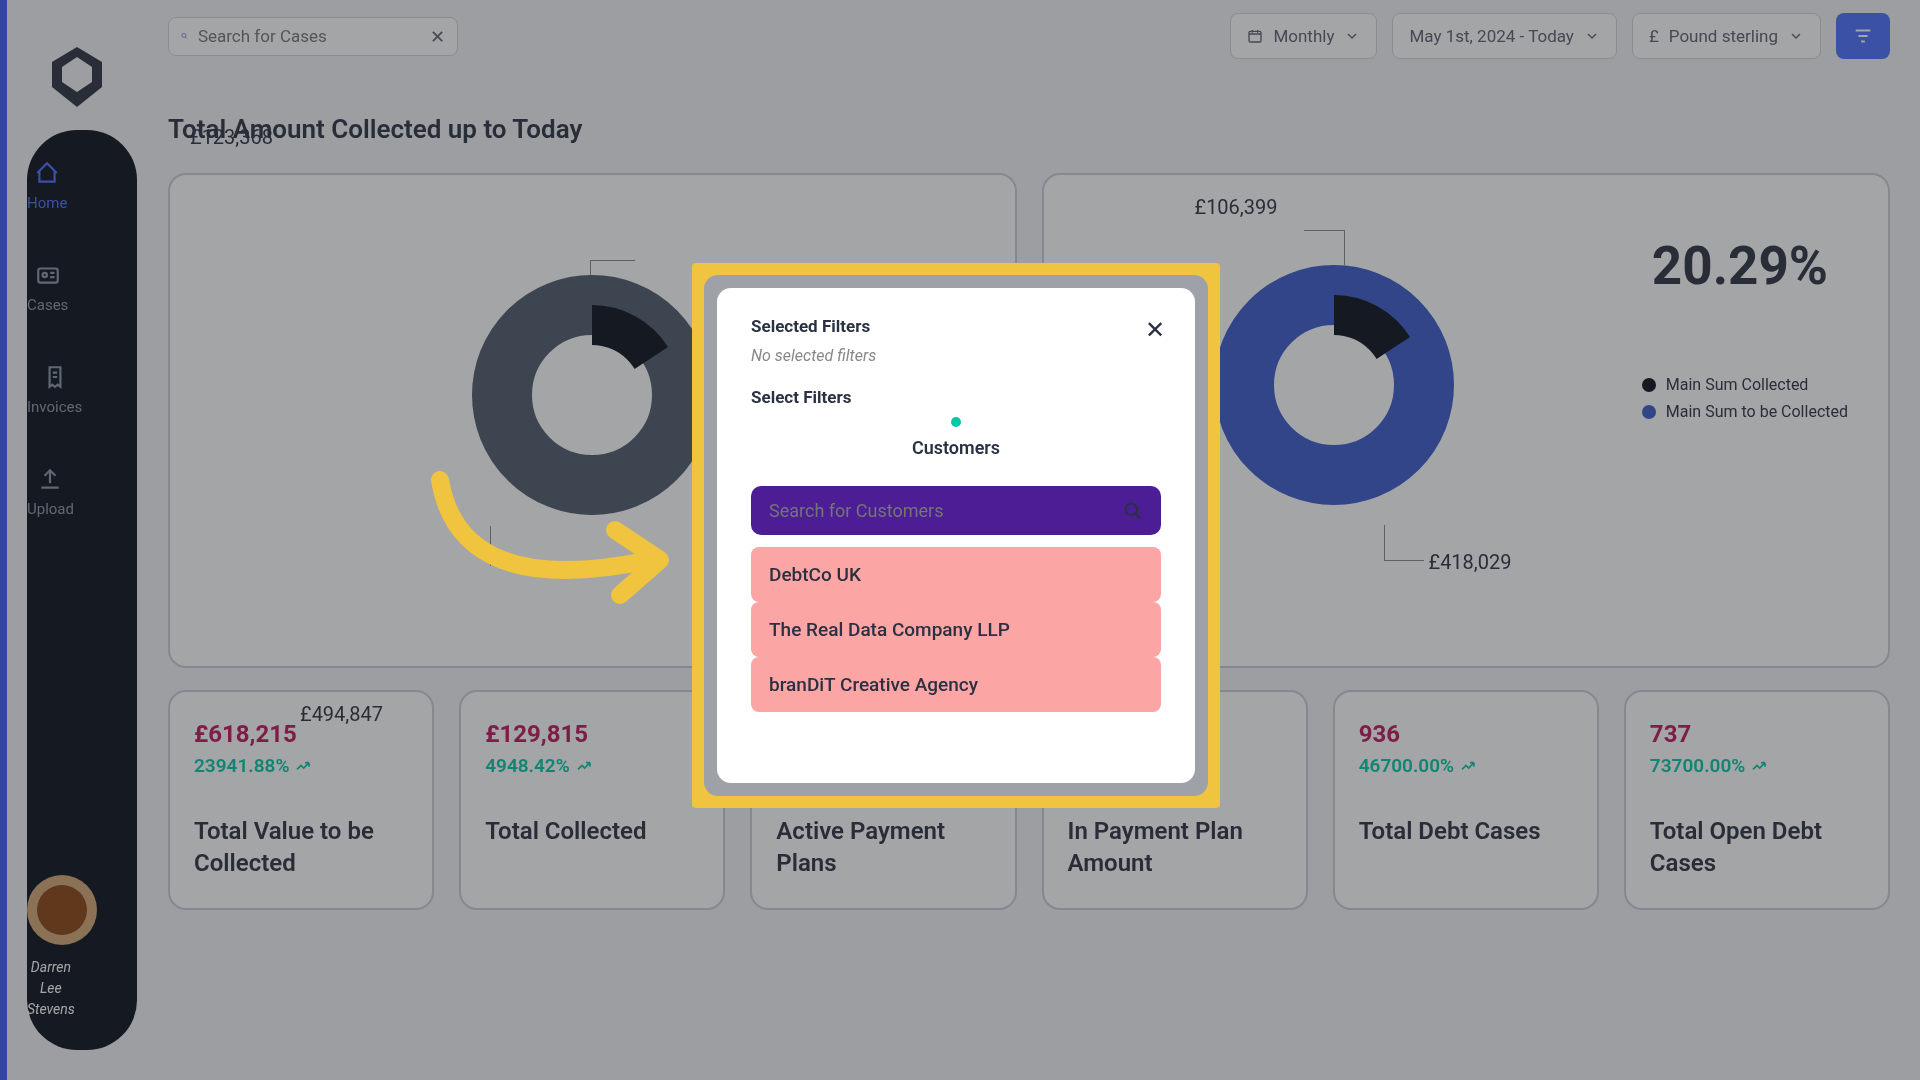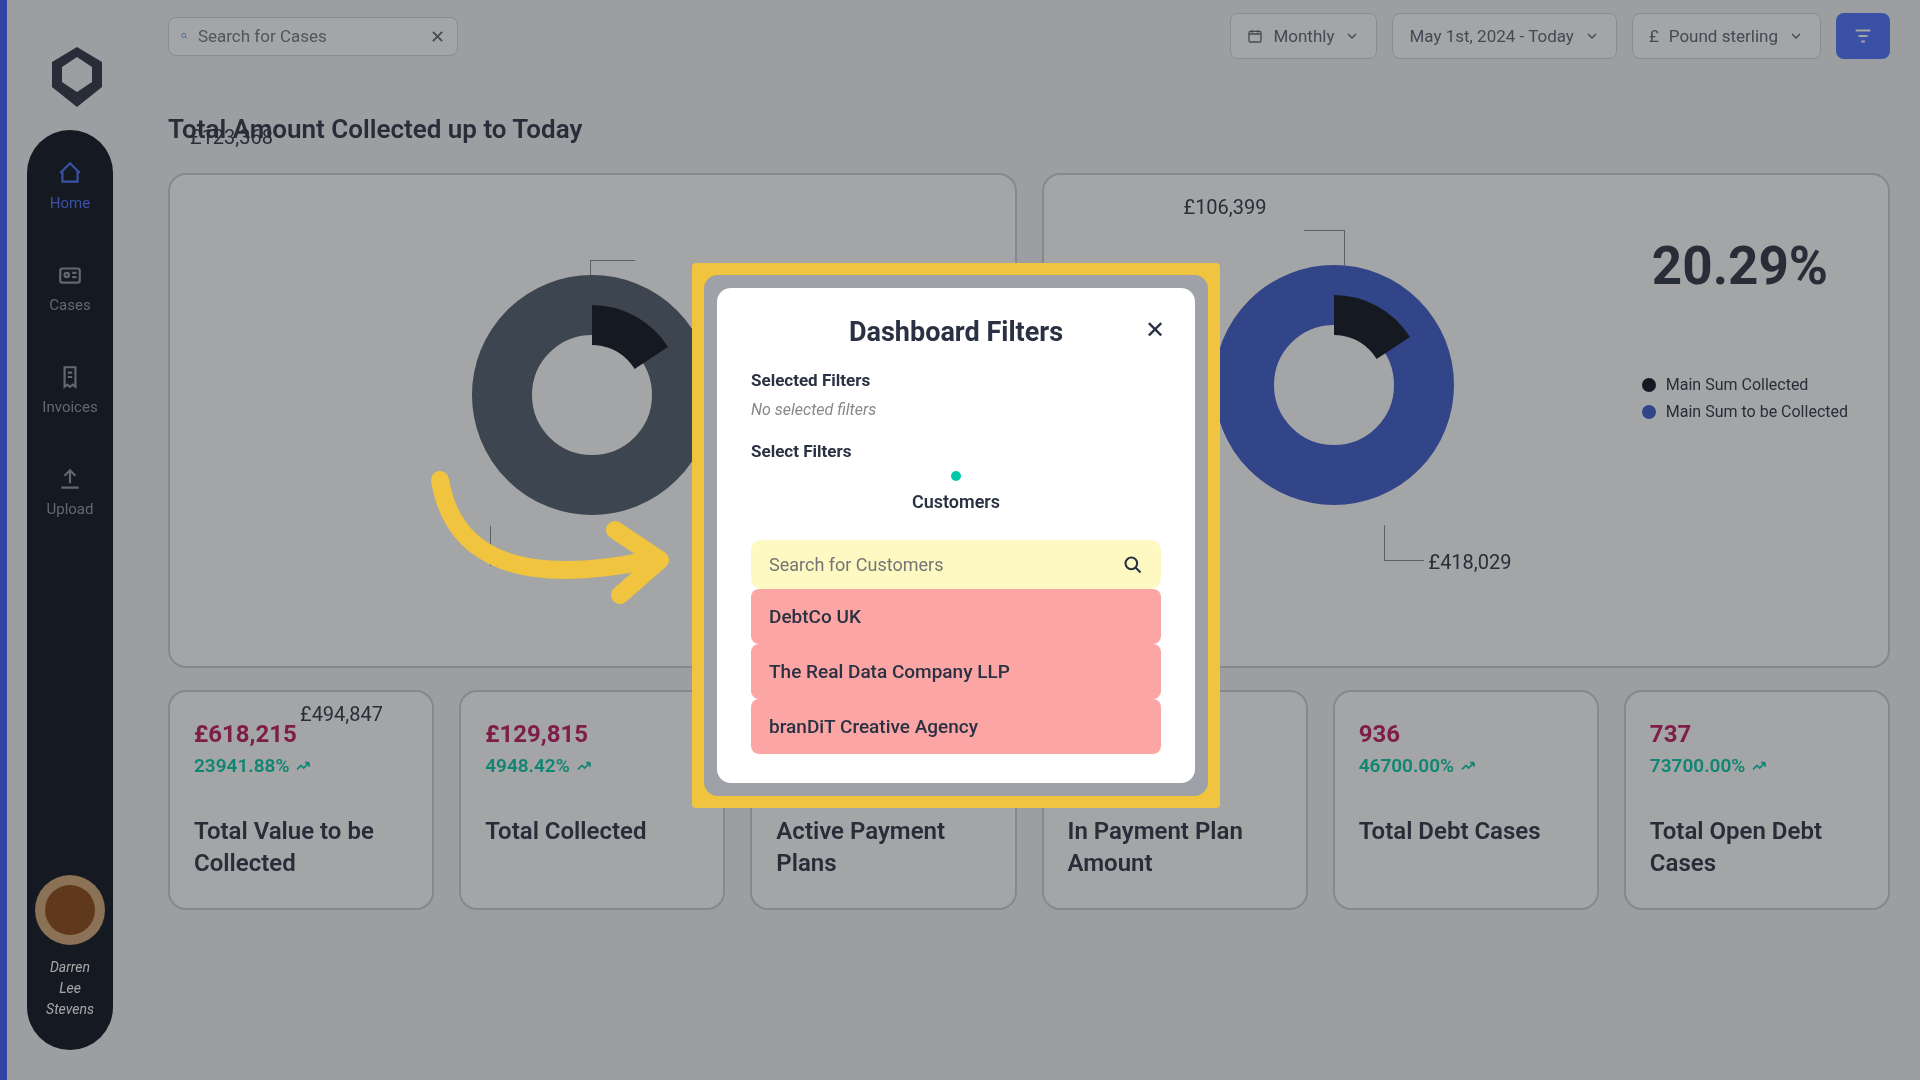--- a/index.html
+++ b/index.html
@@ -1,20 +1,20 @@
 <!DOCTYPE html>
 <html><head>
   <meta charset="utf-8">
   <style>
     * { margin: 0; padding: 0; box-sizing: border-box; font-family: -apple-system, BlinkMacSystemFont, 'Segoe UI', Roboto, sans-serif; }
     body { background: #f1f3f6; width: 1920px; height: 1080px; position: relative; overflow: hidden; }
     
     .blue-edge { position: absolute; left: 0; top: 0; width: 7px; height: 100%; background: #3b5bff; z-index: 1; }
     
-    .sidebar { position: absolute; left: 27px; top: 130px; width: 86px; height: 920px; background: #0a0f1a; border-radius: 50px; display: flex; flex-direction: column; align-items: center; padding-top: 30px; z-index: 2; }
+    .sidebar { position: absolute; left: 27px; top: 130px; width: 110px; height: 920px; background: #0a0f1a; border-radius: 50px; display: flex; flex-direction: column; align-items: flex-start; padding-top: 30px; z-index: 2; }
     .sidebar-item { display: flex; flex-direction: column; align-items: center; gap: 8px; margin-bottom: 50px; cursor: pointer; color: #8a96a8; font-size: 15px; }
     .sidebar-item.active { color: #4a6fff; }
     .sidebar-item svg { width: 26px; height: 26px; }
     .sidebar-spacer { flex: 1; }
     .avatar { width: 70px; height: 70px; border-radius: 50%; background: #d4a574; margin-bottom: 12px; display: flex; align-items: center; justify-content: center; overflow: hidden; }
     .avatar-inner { width: 50px; height: 50px; background: #8b4513; border-radius: 50%; position: relative; }
     .user-name { color: #fff; font-size: 14px; text-align: center; line-height: 1.5; margin-bottom: 30px; font-style: italic; }
     
     .logo { position: absolute; left: 42px; top: 42px; width: 70px; height: 70px; z-index: 2; }
     
@@ -58,21 +58,21 @@
     .modal-outer { background: #9ea2a8; border-radius: 14px; padding: 13px; height: 100%; }
     .modal { background: #fff; border-radius: 14px; padding: 28px 34px; height: 100%; position: relative; }
     .modal h2 { font-size: 27px; font-weight: 700; text-align: center; color: #2a3142; margin-bottom: 22px; }
     .modal-close { position: absolute; right: 30px; top: 28px; font-size: 24px; cursor: pointer; color: #2a3142; }
     .modal-section { font-size: 17px; font-weight: 700; color: #2a3142; margin-bottom: 10px; }
     .modal-empty { font-size: 16px; font-style: italic; color: #888; margin-bottom: 22px; }
     .modal-filter-row { display: flex; align-items: center; gap: 10px; margin-bottom: 18px; flex-direction: column; }
     .modal-filter-dot { width: 10px; height: 10px; border-radius: 50%; background: #00c9a7; }
     .modal-filter-label { font-size: 18px; font-weight: 600; color: #2a3142; }
     .modal-filter-line { flex: 1; height: 1px; background: #d0d6dd; margin-left: 10px; }
-    .modal-search { display: flex; align-items: center; background: #fef9c3; border-radius: 10px; padding: 14px 18px; }
+    .modal-search { display: flex; align-items: center; background: #4c1d95; border-radius: 10px; padding: 14px 18px; margin-bottom: 12px; }
     .modal-search input { background: transparent; border: none; outline: none; flex: 1; font-size: 18px; color: #888; }
     .modal-search svg { width: 20px; height: 20px; }
     .modal-option { background: #fca5a5; border-radius: 8px; padding: 16px 18px; font-size: 19px; color: #2a3142; font-weight: 500; margin-bottom: 0; cursor: pointer; }
     
     .arrow { position: absolute; left: 420px; top: 460px; z-index: 12; pointer-events: none; }
   </style>
 </head>
 <body>
 
 <div class="blue-edge"></div>
@@ -172,21 +172,21 @@
           <path d="M120 30 A90 90 0 0 1 196 72 L158 97 A45 45 0 0 0 120 75 Z" fill="#0a0f1a"></path>
           <circle cx="120" cy="120" r="50" fill="#fff"></circle>
         </svg>
       </div>
       <div style="position:absolute; bottom:100px; left:320px; width:1px; height:40px; background:#888;"></div>
       <div class="donut-label label-bottom">£494,847</div>
     </div>
 
     <div class="chart-card">
       <div class="big-percent">20.29%</div>
-      <div class="donut-label label-top2" style="left:140px;top:20px;">£106,399</div>
+      <div class="donut-label label-top2" style="left:151px;top:20px;">£106,399</div>
       <div style="position:absolute; top:55px; left:260px; width:40px; height:1px; background:#888;"></div>
       <div style="position:absolute; top:55px; left:300px; width:1px; height:35px; background:#888;"></div>
       <div class="donut-container" style="margin-left:130px;margin-top:50px;">
         <svg viewBox="0 0 240 240" width="240" height="240">
           <circle cx="120" cy="120" r="90" fill="none" stroke="#3a5bcc" stroke-width="60"></circle>
           <path d="M120 30 A90 90 0 0 1 196 72 L158 97 A45 45 0 0 0 120 75 Z" fill="#0a0f1a"></path>
           <circle cx="120" cy="120" r="50" fill="#fff"></circle>
         </svg>
       </div>
       <div style="position:absolute; top:350px; left:340px; width:1px; height:35px; background:#888;"></div>
@@ -267,21 +267,20 @@
       <div class="stat-label">Total Open Debt Cases</div>
     </div>
   </div>
 </div>
 
 <div class="overlay"></div>
 
 <div class="modal-highlight">
   <div class="modal-outer">
     <div class="modal">
-      <h2>Dashboard Filters</h2>
       <div class="modal-close">✕</div>
       <div class="modal-section">Selected Filters</div>
       <div class="modal-empty">No selected filters</div>
       <div class="modal-section">Select Filters</div>
       <div class="modal-filter-row">
         <div class="modal-filter-dot"></div>
         <div class="modal-filter-label">Customers</div>
         <div class="modal-filter-line"></div>
       </div>
       <div class="modal-search">

